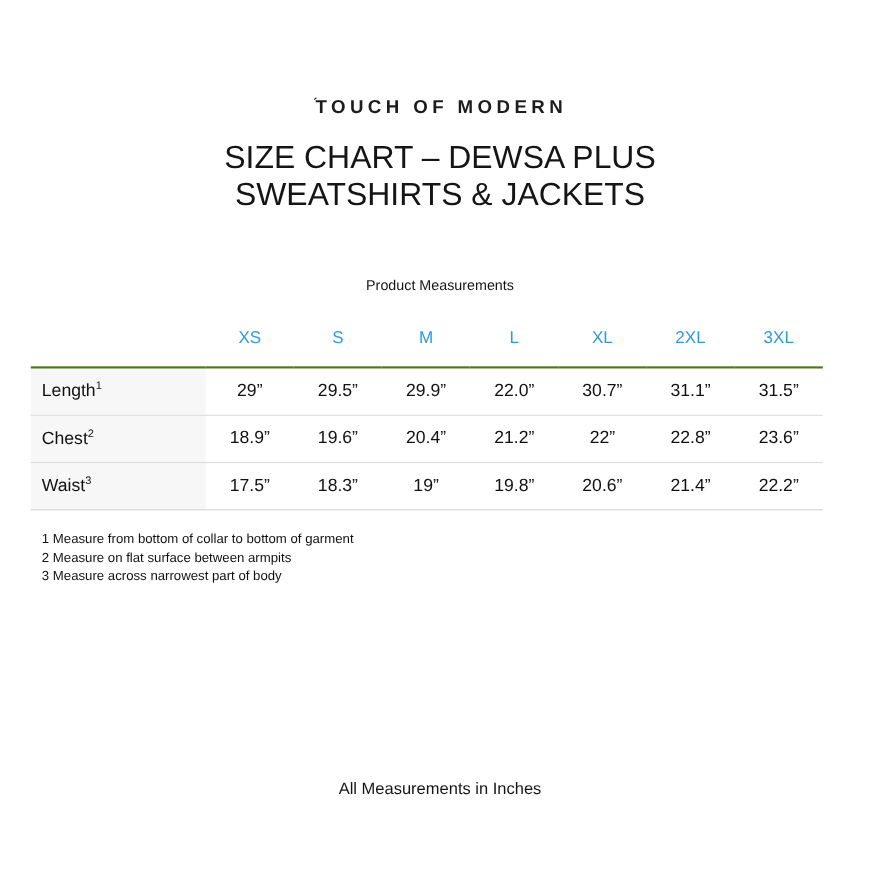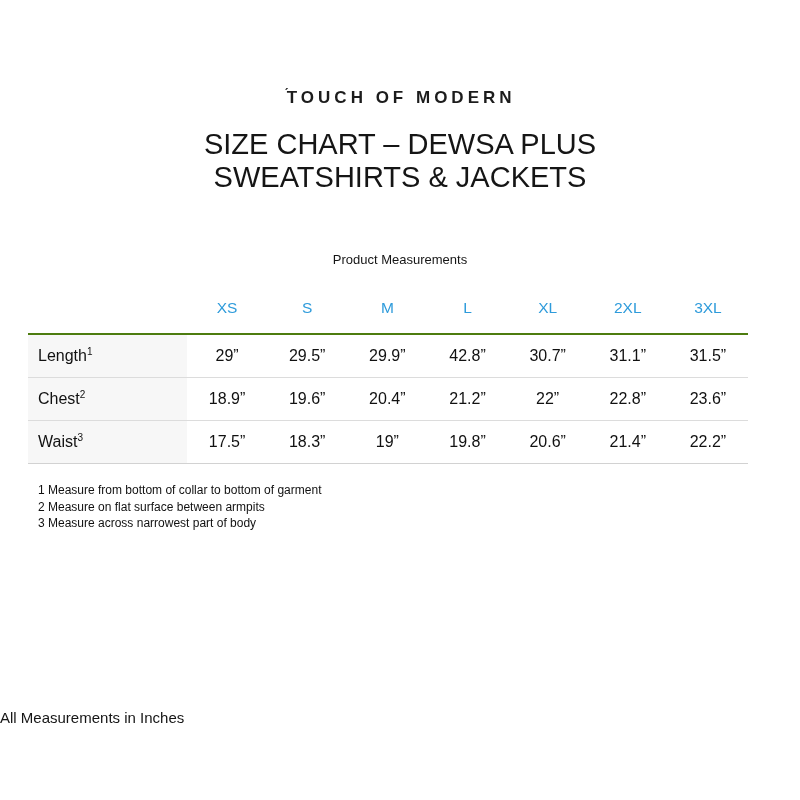--- a/index.html
+++ b/index.html
@@ -115,21 +115,21 @@
     line-height: 16.5px;
     color: #111;
   }
 
   
   .footer-note {
     position: absolute;
     top: 693px;
     left: 0;
     width: 100%;
-    text-align: left;
+    text-align: center;
     font-size: 15px;
     font-weight: 500;
     color: #151515;
   }
 </style>
 </head>
 <body>
 
 <div class="page">
 
@@ -163,21 +163,21 @@
             <th style="color: rgb(46, 155, 219);">3XL</th>
           </tr>
       </thead>
       <tbody id="size-table-body">
 
       <tr>
             <th class="row-label"><span>Length</span><sup>1</sup></th>
             <td>29”</td>
             <td>29.5”</td>
             <td>29.9”</td>
-            <td>42.8”</td>
+            <td>22.0”</td>
             <td>30.7”</td>
             <td>31.1”</td>
             <td>31.5”</td>
           </tr>
           <tr>
             <th class="row-label"><span>Chest</span><sup>2</sup></th>
             <td>18.9”</td>
             <td>19.6”</td>
             <td>20.4”</td>
             <td>21.2”</td>

